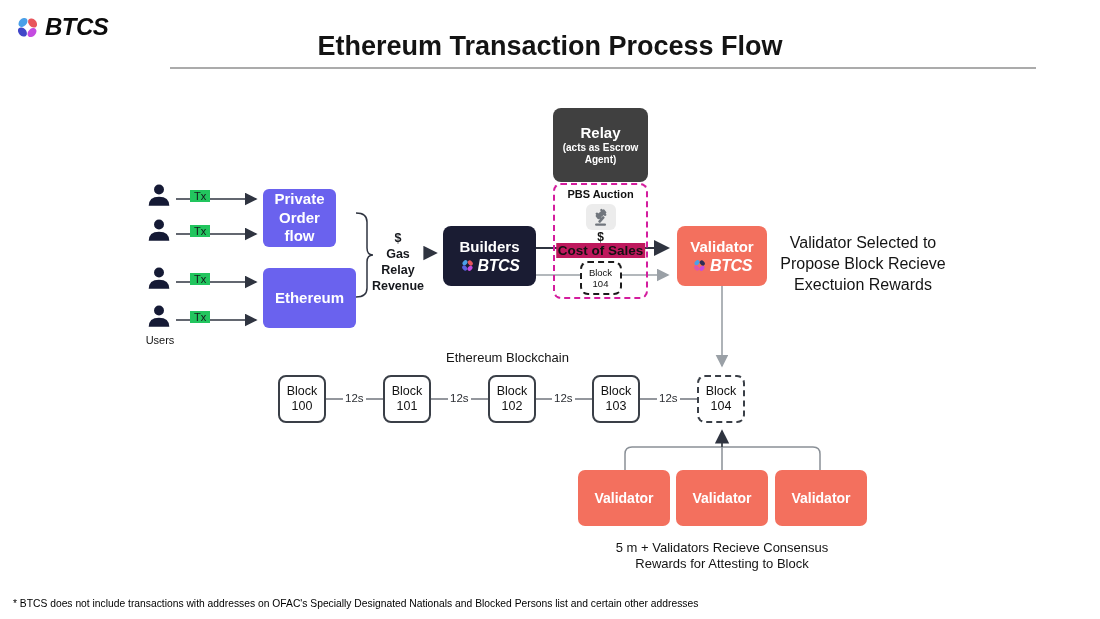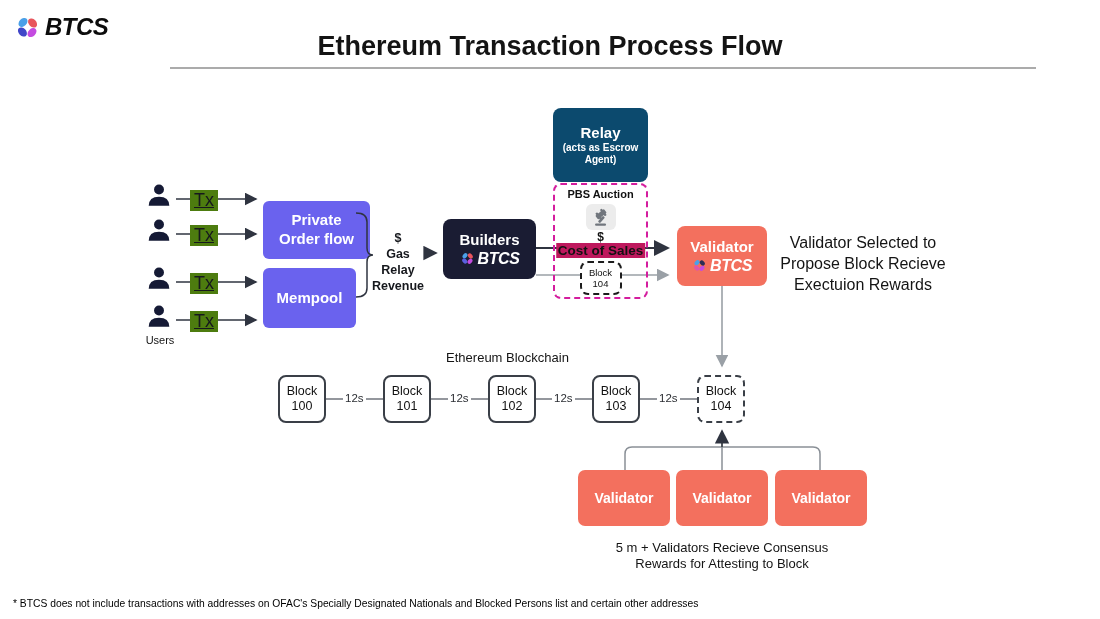--- a/index.html
+++ b/index.html
@@ -12,28 +12,28 @@
   .logo .wordmark{font-size:24px;font-weight:800;font-style:italic;letter-spacing:-.5px;color:#0c0c0c;}
   .title{left:0;right:0;top:31px;text-align:center;font-size:27px;font-weight:600;color:#141414;z-index:2;}
   .rule{left:170px;top:67px;width:866px;height:2px;background:#ababab;z-index:1;}
 
   
   .box{display:flex;flex-direction:column;align-items:center;justify-content:center;
        text-align:center;color:#fff;font-weight:700;z-index:2;box-sizing:border-box;}
   .purple{background:#6a62ee;border-radius:6px;font-size:15px;line-height:1.25;padding:0 8px;}
   .navy{background:#1a1c33;border-radius:8px;font-size:15px;}
   .coral{background:#f3705e;border-radius:8px;font-size:15px;}
-  .magenta{background:#0c4a6e;border-radius:8px;}
+  .magenta{background:#404040;border-radius:8px;}
   .logo-row{display:flex;align-items:center;gap:3px;margin-top:2px;}
   .logo-row .mini-wordmark{font-size:16px;font-weight:800;font-style:italic;letter-spacing:-.4px;color:#fff;}
 
   
   .user{width:26px;height:26px;z-index:2;}
   .users-label{left:134px;top:334px;width:52px;text-align:center;font-size:11px;color:#141414;z-index:2;}
-  .tx{z-index:6;background:#4d7c0f;padding:0 4px;font-size:18px;color:#16181d;text-decoration:underline;}
+  .tx{z-index:6;background:#22c55e;padding:0 4px;font-size:11px;color:#16181d;}
 
   
   .gasfees{left:368px;top:230px;width:60px;text-align:center;font-size:12.5px;font-weight:700;
            line-height:16px;color:#16181d;z-index:6;}
 
   
   .relay{left:553px;top:108px;width:95px;height:74px;}
   .relay .t1{font-size:15px;font-weight:700;}
   .relay .t2{font-size:10px;font-weight:700;line-height:1.25;padding:0 7px;margin-top:1px;}
   .pbs{left:553px;top:183px;width:95px;height:116px;border:2px dashed #d41d9e;border-radius:8px;
@@ -101,30 +101,30 @@
       <circle cx="12" cy="7" r="4.6" fill="#151a35"></circle>
       <path d="M2.5 22q0-8.5 9.5-8.5t9.5 8.5z" fill="#151a35"></path>
     </svg>
   <div class="abs users-label">Users</div>
 
   <div class="abs tx" style="left:190px;top:190px">Tx</div>
   <div class="abs tx" style="left:190px;top:225px">Tx</div>
   <div class="abs tx" style="left:190px;top:273px">Tx</div>
   <div class="abs tx" style="left:190px;top:311px">Tx</div>
 
-  <div class="abs box purple" style="left:263px;top:201px;width:107px;height:58px">Private Order flow</div>
-  <div class="abs box purple" style="left:263px;top:268px;width:93px;height:60px">Mempool</div>
+  <div class="abs box purple" style="left:263px;top:189px;width:73px;height:58px">Private Order flow</div>
+  <div class="abs box purple" style="left:263px;top:268px;width:93px;height:60px">Ethereum</div>
 
   <div class="abs gasfees">
     <div>$</div>
     <div>Gas Relay</div>
     <div>Revenue</div>
   </div>
 
-  <div class="abs box navy" style="left:443px;top:219px;width:93px;height:60px">
+  <div class="abs box navy" style="left:443px;top:226px;width:93px;height:60px">
     <div>Builders</div>
     <div class="logo-row">
       <svg width="15" height="15" viewBox="0 0 24 24">
         <ellipse cx="8" cy="7.5" rx="4.6" ry="3.3" transform="rotate(-45 8 7.5)" fill="#4aa0e8"></ellipse>
         <ellipse cx="16.5" cy="8" rx="4.6" ry="3.3" transform="rotate(45 16.5 8)" fill="#e8555c"></ellipse>
         <ellipse cx="16" cy="16.5" rx="4.6" ry="3.3" transform="rotate(-45 16 16.5)" fill="#c44be0"></ellipse>
         <ellipse cx="7.5" cy="16" rx="4.6" ry="3.3" transform="rotate(45 7.5 16)" fill="#5a60e0"></ellipse>
       </svg>
       <span class="mini-wordmark">BTCS</span>
     </div>

